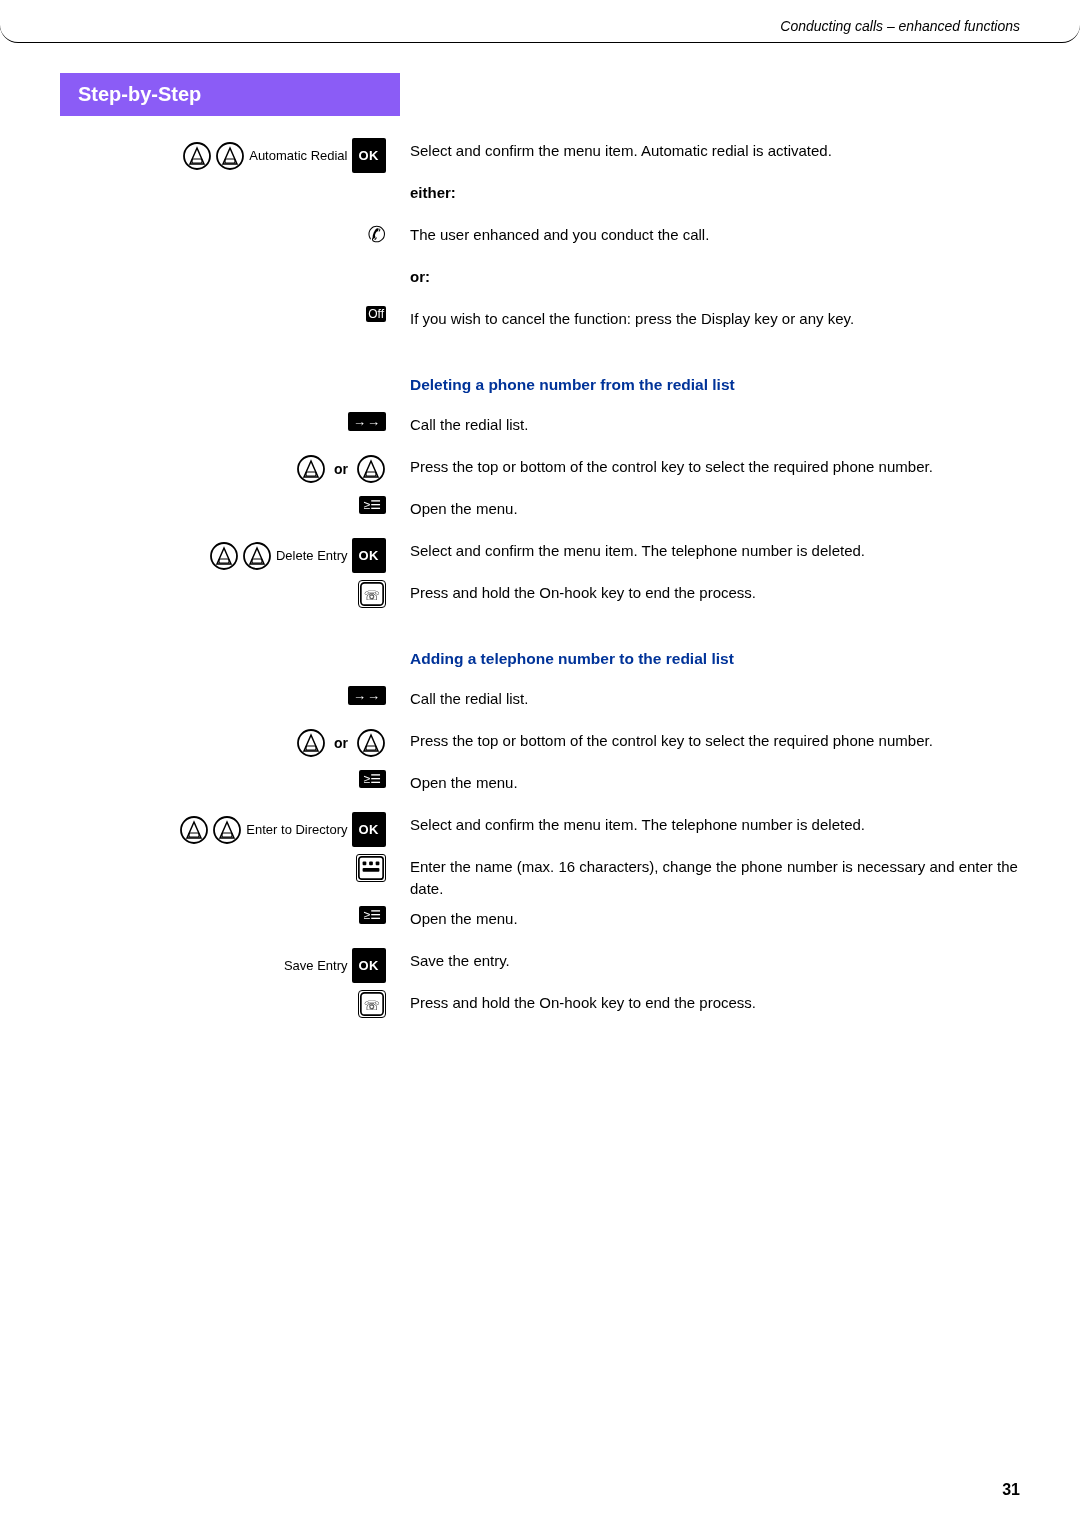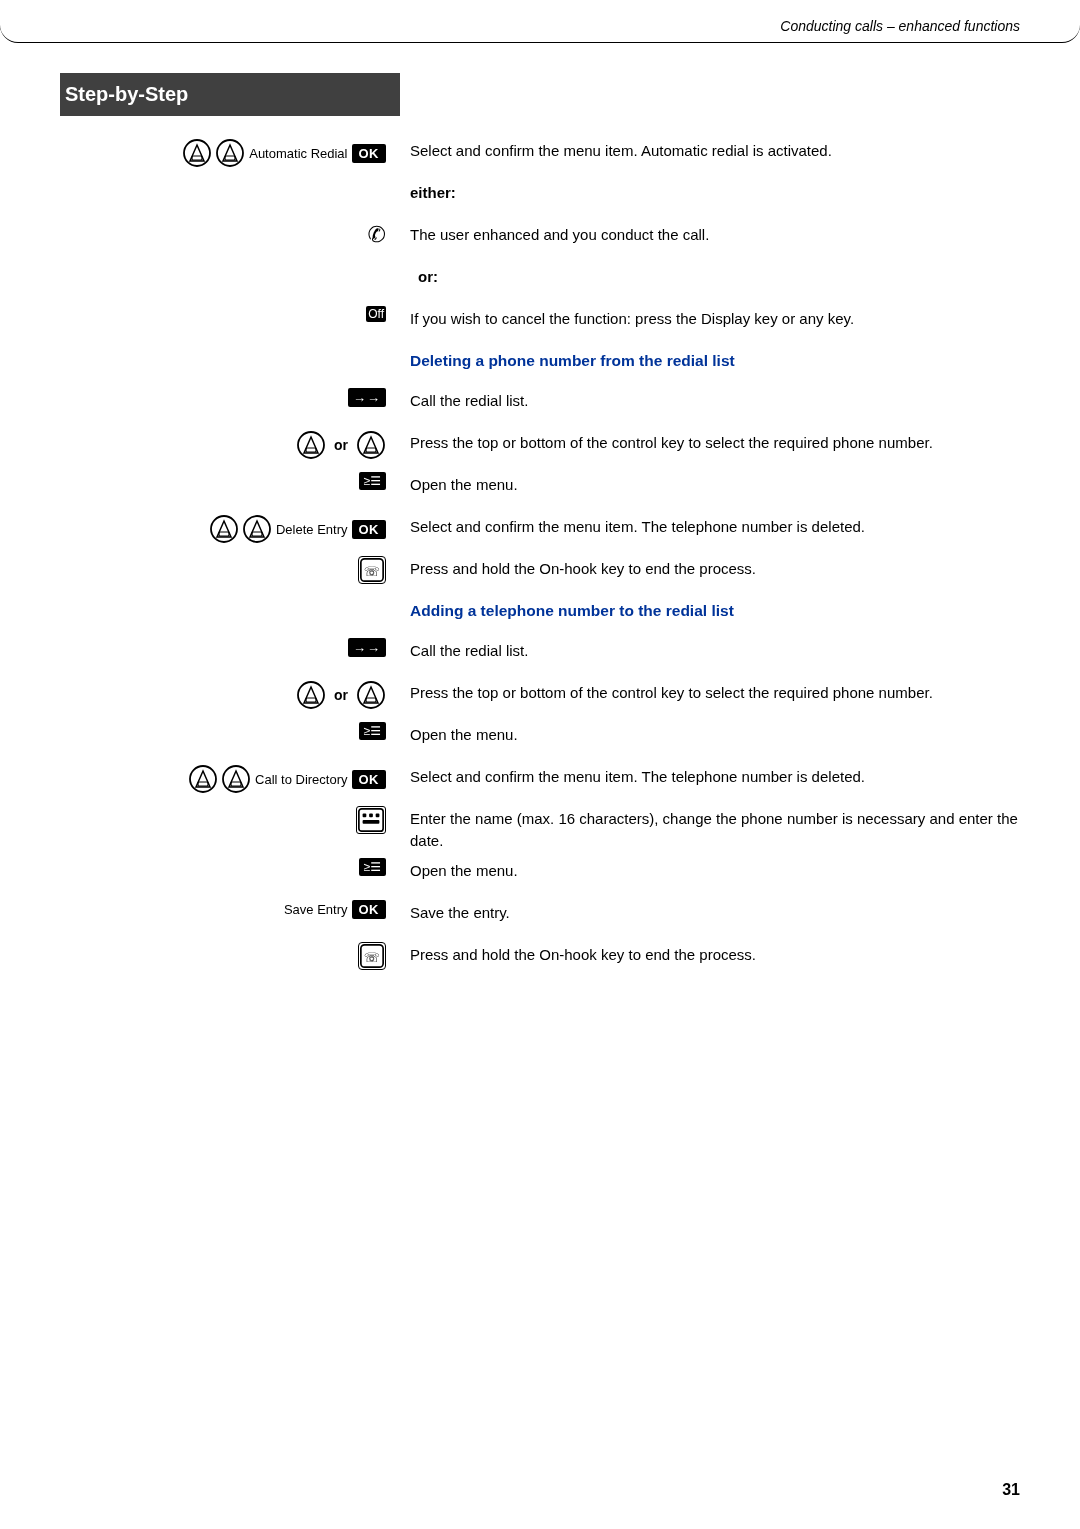--- a/index.html
+++ b/index.html
@@ -24,25 +24,25 @@
     }
 
     .main-content {
       padding: 30px 60px 60px 60px;
       display: flex;
       flex-direction: column;
     }
 
     
     .step-banner {
-      background: #404040;
+      background: #8b5cf6;
       color: #fff;
       font-weight: bold;
       font-size: 20px;
-      padding: 10px 5px;
+      padding: 10px 18px;
       display: inline-block;
       width: 340px;
       margin-bottom: 22px;
     }
 
     
     .steps-area {
       display: flex;
       flex-direction: column;
       gap: 0;
@@ -72,21 +72,21 @@
       padding-top: 2px;
       line-height: 1.45;
     }
 
     
     .ok-btn {
       background: #000;
       color: #fff;
       font-weight: bold;
       font-size: 13px;
-      padding: 2px 7px;
+      padding: 10px 7px;
       border-radius: 2px;
       display: inline-block;
       letter-spacing: 0.5px;
     }
 
     
     .off-btn {
       background: #000;
       color: #fff;
       font-size: 12px;
@@ -158,30 +158,29 @@
 
     .either-label {
       font-weight: bold;
       font-size: 15px;
       margin-right: 4px;
     }
 
     .or-label {
       font-weight: bold;
       font-size: 15px;
-      margin-left: 8px;
     }
 
     .menu-label {
       font-size: 13px;
       color: #000;
     }
 
     .section-row {
-      margin-top: 0;
+      margin-top: 24px;
       margin-bottom: 4px;
     }
 
     
     .page-number {
       position: absolute;
       bottom: 30px;
       right: 60px;
       font-weight: bold;
       font-size: 16px;
@@ -418,21 +417,21 @@
             <circle cx="15" cy="15" r="13" fill="none" stroke="#000" stroke-width="1.8"></circle>
             <polygon points="15,7 22,23 8,23" fill="none" stroke="#000" stroke-width="1.5"></polygon>
             <rect x="10" y="18" width="10" height="4" rx="1" fill="none" stroke="#000" stroke-width="1.2"></rect>
           </svg>
           <svg class="ctrl-svg" viewBox="0 0 30 30">
             <circle cx="15" cy="15" r="13" fill="none" stroke="#000" stroke-width="1.8"></circle>
             <polygon points="15,7 22,23 8,23" fill="none" stroke="#000" stroke-width="1.5"></polygon>
             <rect x="10" y="18" width="10" height="4" rx="1" fill="none" stroke="#000" stroke-width="1.2"></rect>
           </svg>
         </span>
-        <span class="menu-label">Call to Directory</span>
+        <span class="menu-label">Enter to Directory</span>
         <span class="ok-btn">OK</span>
       </div>
       <div class="step-right">
         Select and confirm the menu item. The telephone number is deleted.
       </div>
     </div>
 
     <div class="step-row">
       <div class="step-left">
         <span class="keyboard-icon">

